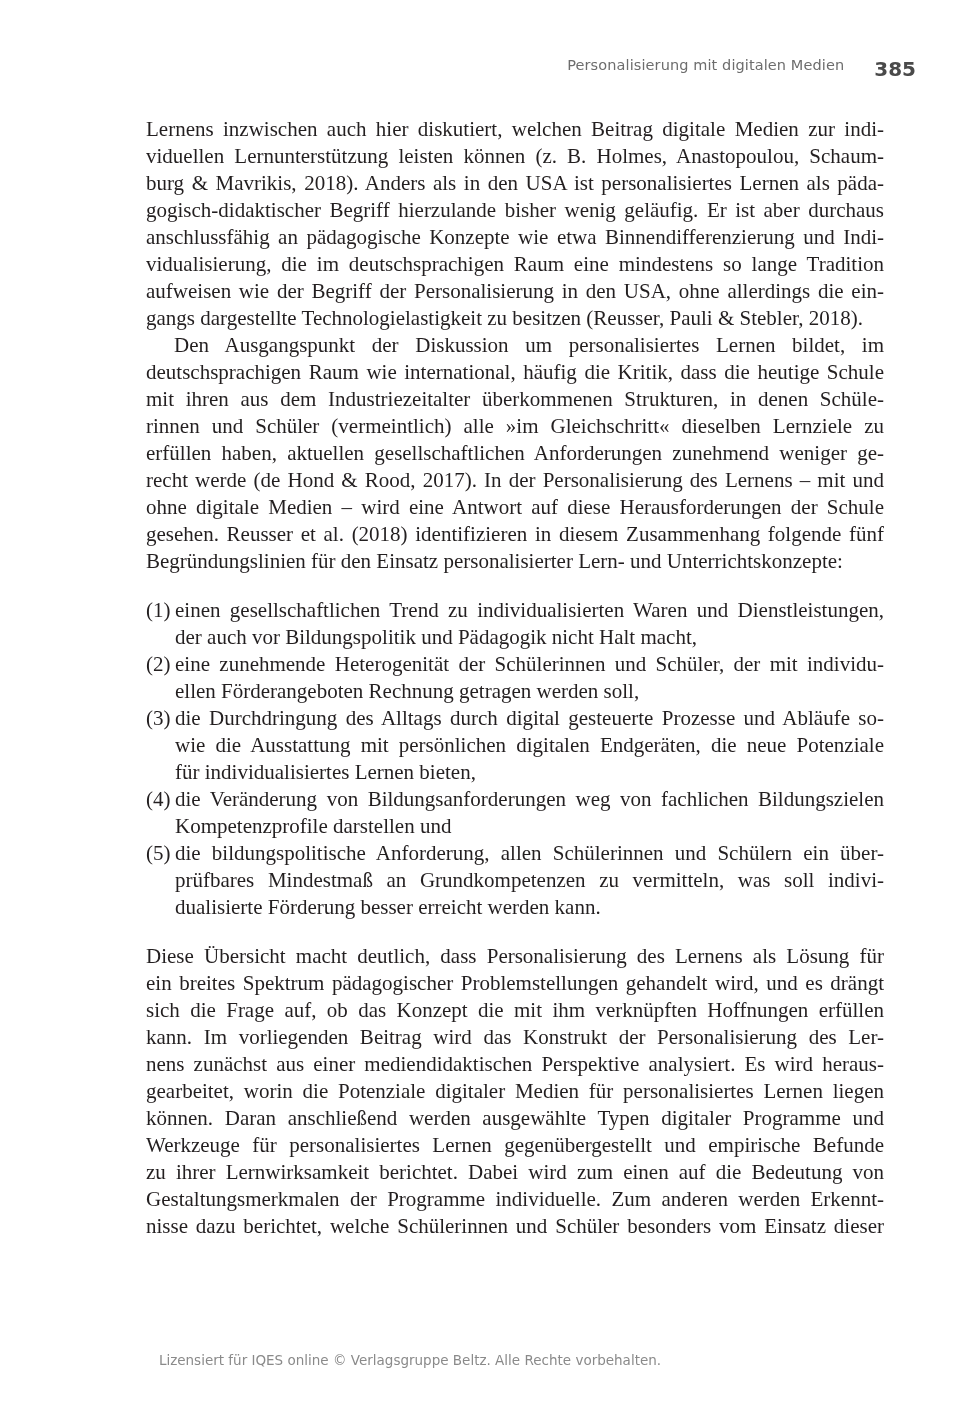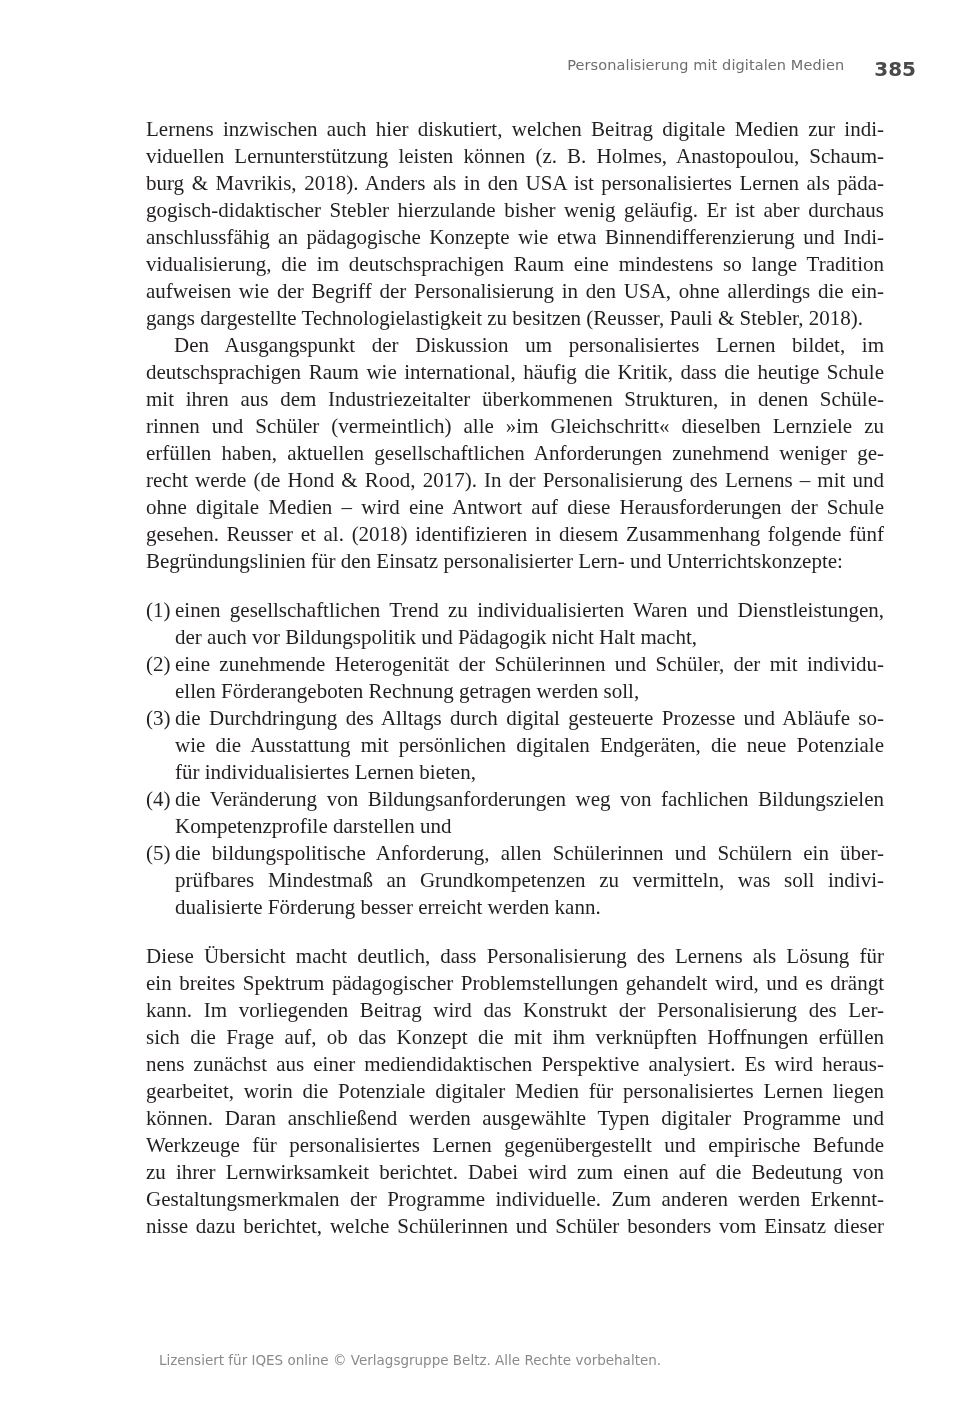--- a/index.html
+++ b/index.html
@@ -41,21 +41,21 @@
     <span class="running-title">Personalisierung mit digitalen Medien</span>
     <span class="page-number">385</span>
   </div>
 
   <div class="body">
 
     <div>
       <span class="line">Lernens inzwischen auch hier diskutiert, welchen Beitrag digitale Medien zur indi-</span>
       <span class="line">viduellen Lernunterstützung leisten können (z. B. Holmes, Anastopoulou, Schaum-</span>
       <span class="line">burg &amp; Mavrikis, 2018). Anders als in den USA ist personalisiertes Lernen als päda-</span>
-      <span class="line">gogisch-didaktischer Stebler hierzulande bisher wenig geläufig. Er ist aber durchaus</span>
+      <span class="line">gogisch-didaktischer Begriff hierzulande bisher wenig geläufig. Er ist aber durchaus</span>
       <span class="line">anschlussfähig an pädagogische Konzepte wie etwa Binnendifferenzierung und Indi-</span>
       <span class="line">vidualisierung, die im deutschsprachigen Raum eine mindestens so lange Tradition</span>
       <span class="line">aufweisen wie der Begriff der Personalisierung in den USA, ohne allerdings die ein-</span>
       <span class="line last">gangs dargestellte Technologielastigkeit zu besitzen (Reusser, Pauli &amp; Stebler, 2018).</span>
     </div>
 
     <div>
       <span class="line indent">Den Ausgangspunkt der Diskussion um personalisiertes Lernen bildet, im</span>
       <span class="line">deutschsprachigen Raum wie international, häufig die Kritik, dass die heutige Schule</span>
       <span class="line">mit ihren aus dem Industriezeitalter überkommenen Strukturen, in denen Schüle-</span>
@@ -88,22 +88,22 @@
       <div>
         <span class="item-line"><span class="num">(5)</span><span>die bildungspolitische Anforderung, allen Schülerinnen und Schülern ein über-</span></span>
         <span class="item-line item-cont">prüfbares Mindestmaß an Grundkompetenzen zu vermitteln, was soll indivi-</span>
         <span class="item-line item-cont last">dualisierte Förderung besser erreicht werden kann.</span>
       </div>
     </div>
 
     <div class="para2">
       <span class="line">Diese Übersicht macht deutlich, dass Personalisierung des Lernens als Lösung für</span>
       <span class="line">ein breites Spektrum pädagogischer Problemstellungen gehandelt wird, und es drängt</span>
+      <span class="line">sich die Frage auf, ob das Konzept die mit ihm verknüpften Hoffnungen erfüllen</span>
       <span class="line">kann. Im vorliegenden Beitrag wird das Konstrukt der Personalisierung des Ler-</span>
-      <span class="line">sich die Frage auf, ob das Konzept die mit ihm verknüpften Hoffnungen erfüllen</span>
       <span class="line">nens zunächst aus einer mediendidaktischen Perspektive analysiert. Es wird heraus-</span>
       <span class="line">gearbeitet, worin die Potenziale digitaler Medien für personalisiertes Lernen liegen</span>
       <span class="line">können. Daran anschließend werden ausgewählte Typen digitaler Programme und</span>
       <span class="line">Werkzeuge für personalisiertes Lernen gegenübergestellt und empirische Befunde</span>
       <span class="line">zu ihrer Lernwirksamkeit berichtet. Dabei wird zum einen auf die Bedeutung von</span>
       <span class="line">Gestaltungsmerkmalen der Programme individuelle. Zum anderen werden Erkennt-</span>
       <span class="line">nisse dazu berichtet, welche Schülerinnen und Schüler besonders vom Einsatz dieser</span>
     </div>
 
   </div>

